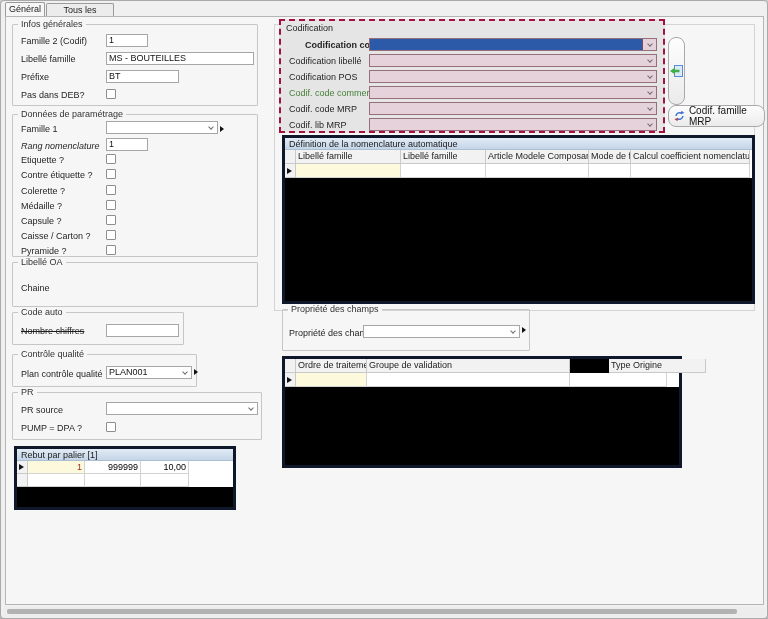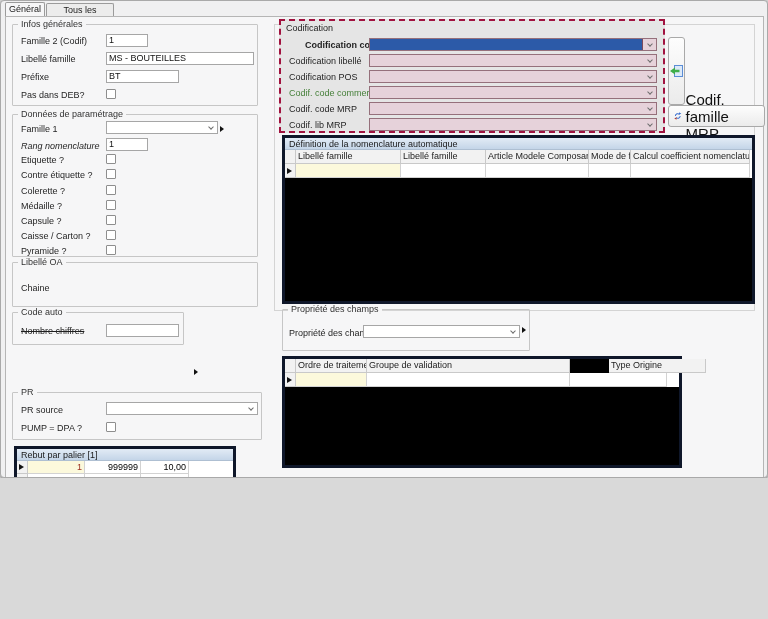--- a/index.html
+++ b/index.html
@@ -1,17 +1,17 @@
 <!DOCTYPE html>
 <html><head>
 <meta charset="utf-8">
 <style>
   * { box-sizing: border-box; }
   body { margin:0; background:#d9d9d9; font-family:"Liberation Sans", sans-serif; }
-  .window { position:relative; width:768px; height:478px; margin:0 auto; background:#f0f0f1;
+  .window { position:relative; width:768px; height:619px; margin:0 auto; background:#f0f0f1;
             border:1px solid #a9a9a9; border-radius:4px; box-shadow:0 1px 3px rgba(0,0,0,.35); overflow:hidden; }
   .tab { position:absolute; font-size:9px; line-height:12px; text-align:center; color:#222;
          border:1px solid #9b9b9b; border-bottom:none; background:#ececec; border-radius:2px 2px 0 0; }
   .tab.active { background:#f6f6f7; z-index:6; }
   .page { position:absolute; left:4px; top:15px; width:759px; height:589px; background:#f6f6f7; border:1px solid #b5b5b5; z-index:2; }
   .group { position:absolute; border:1px solid #c6c6c6; border-radius:1px; }
   .legend { position:absolute; top:-6px; left:5px; background:#f6f6f7; padding:0 3px; font-size:9px; color:#333;
             white-space:nowrap; line-height:11px; }
   .lbl { position:absolute; font-size:9px; color:#1f1f1f; white-space:nowrap; line-height:11px; }
   .input { position:absolute; background:#fff; border:1px solid #a6a6a6; height:13px; font-size:9px;
@@ -31,22 +31,22 @@
   .gh { background:#f2f2f2; border-right:1px solid #c9c9c9; border-bottom:1px solid #c9c9c9; font-size:9px;
         line-height:12px; padding:0 2px; color:#222; position:relative; overflow:hidden; white-space:nowrap; flex:none; }
   .rowhdr { background:#f2f2f2; border-right:1px solid #c9c9c9; border-bottom:1px solid #c9c9c9; width:11px; flex:none; position:relative; }
   .gc { background:#fff; border-right:1px solid #d2d2d2; border-bottom:1px solid #d2d2d2; font-size:9px;
         line-height:12px; padding:0 2px; overflow:hidden; white-space:nowrap; flex:none; }
   .fillc { flex:1; background:#fff; }
   .num { text-align:right; }
   .ycell { background:#fcf9dc; }
   .rowmark { position:absolute; left:2px; top:50%; margin-top:-3px; width:0; height:0;
              border-left:5px solid #111; border-top:3px solid transparent; border-bottom:3px solid transparent; }
-  .btn { position:absolute; background:linear-gradient(#fdfdfd,#ebebeb); border:1px solid #a9a9a9; border-radius:3px;
-         display:flex; align-items:center; justify-content:center; font-size:15px; color:#111; gap:4px; cursor:default; }
+  .btn { position:absolute; background:linear-gradient(#fdfdfd,#ebebeb); border:1px solid #a9a9a9; border-radius:8px;
+         display:flex; align-items:center; justify-content:center; font-size:10px; color:#111; gap:4px; cursor:default; }
   .codif { position:absolute; background:#e5e5e5; border:2px dashed #a1123f; z-index:3; }
   .codif-title { position:absolute; top:2px; left:5px; font-size:9px; color:#222; }
   .pcombo { position:absolute; background:#e6d2da; border:1px solid #95707b; height:13px; }
   .bluefill { position:absolute; left:0; top:0; bottom:0; right:13px; background:#2c5aa8; border-right:1px solid #7c4a5c; }
   .green { color:#47803b; }
   .italic { font-style:italic; }
   .strike { text-decoration:line-through; }
   .hscroll { position:absolute; left:2px; top:606px; width:762px; height:10px; background:#ededee; border-radius:3px; z-index:4; }
   .hthumb { position:absolute; left:4px; top:2px; width:730px; height:5px; background:#b2b2b2; border-radius:2px; }
 </style>
@@ -105,20 +105,30 @@
       <span class="legend">Libellé OA</span>
       <span class="lbl" style="left:8px;top:20px;">Chaine</span>
     </div>
 
     <div class="group" style="left:6px;top:295px;width:172px;height:33px;">
       <span class="legend">Code auto</span>
       <span class="lbl strike" style="left:8px;top:13px;">Nombre chiffres</span>
       <div class="input" style="left:93px;top:11px;width:73px;"></div>
     </div>
 
+    <div class="group" style="left:6px;top:337px;width:185px;height:33px;">
+      <span class="legend">Contrôle qualité</span>
+      <span class="lbl" style="left:8px;top:14px;">Plan contrôle qualité</span>
+      <div class="combo" style="left:93px;top:11px;width:86px;">
+        <span>PLAN001</span>
+        <span class="chevbox">
+            <span class="chev"></span>
+          </span>
+      </div>
+    </div>
     <div class="more" style="left:188px;top:352px;"></div>
 
     <div class="group" style="left:6px;top:375px;width:250px;height:48px;">
       <span class="legend">PR</span>
       <span class="lbl" style="left:8px;top:12px;">PR source</span>
       <div class="combo" style="left:93px;top:9px;width:152px;">
         <span></span>
         <span class="chevbox">
             <span class="chev"></span>
           </span>

